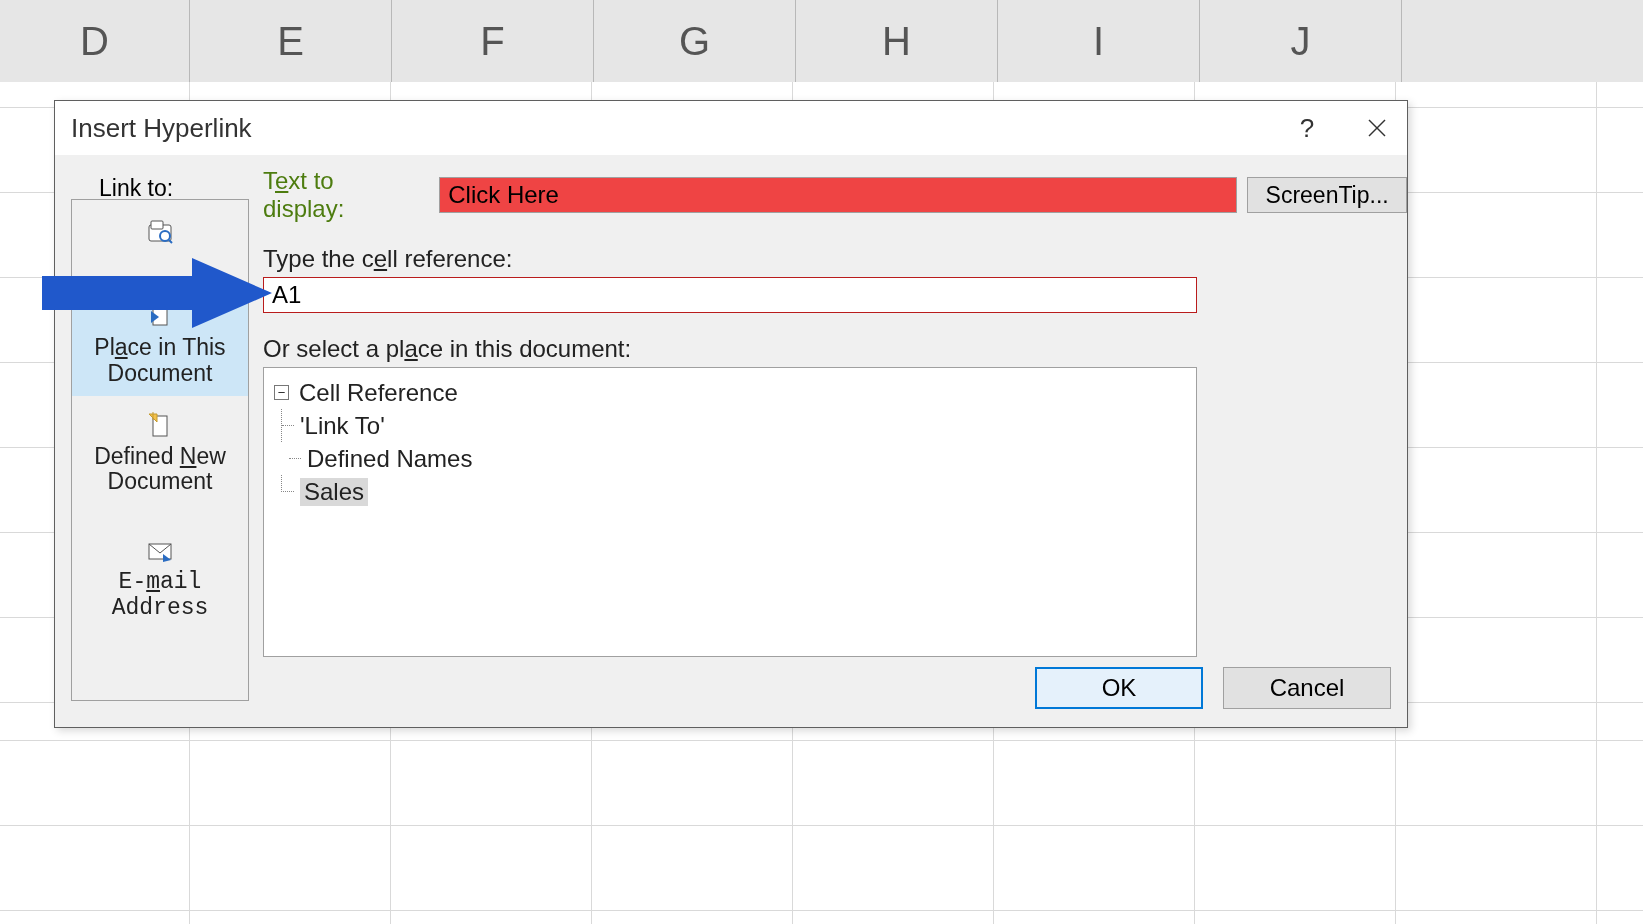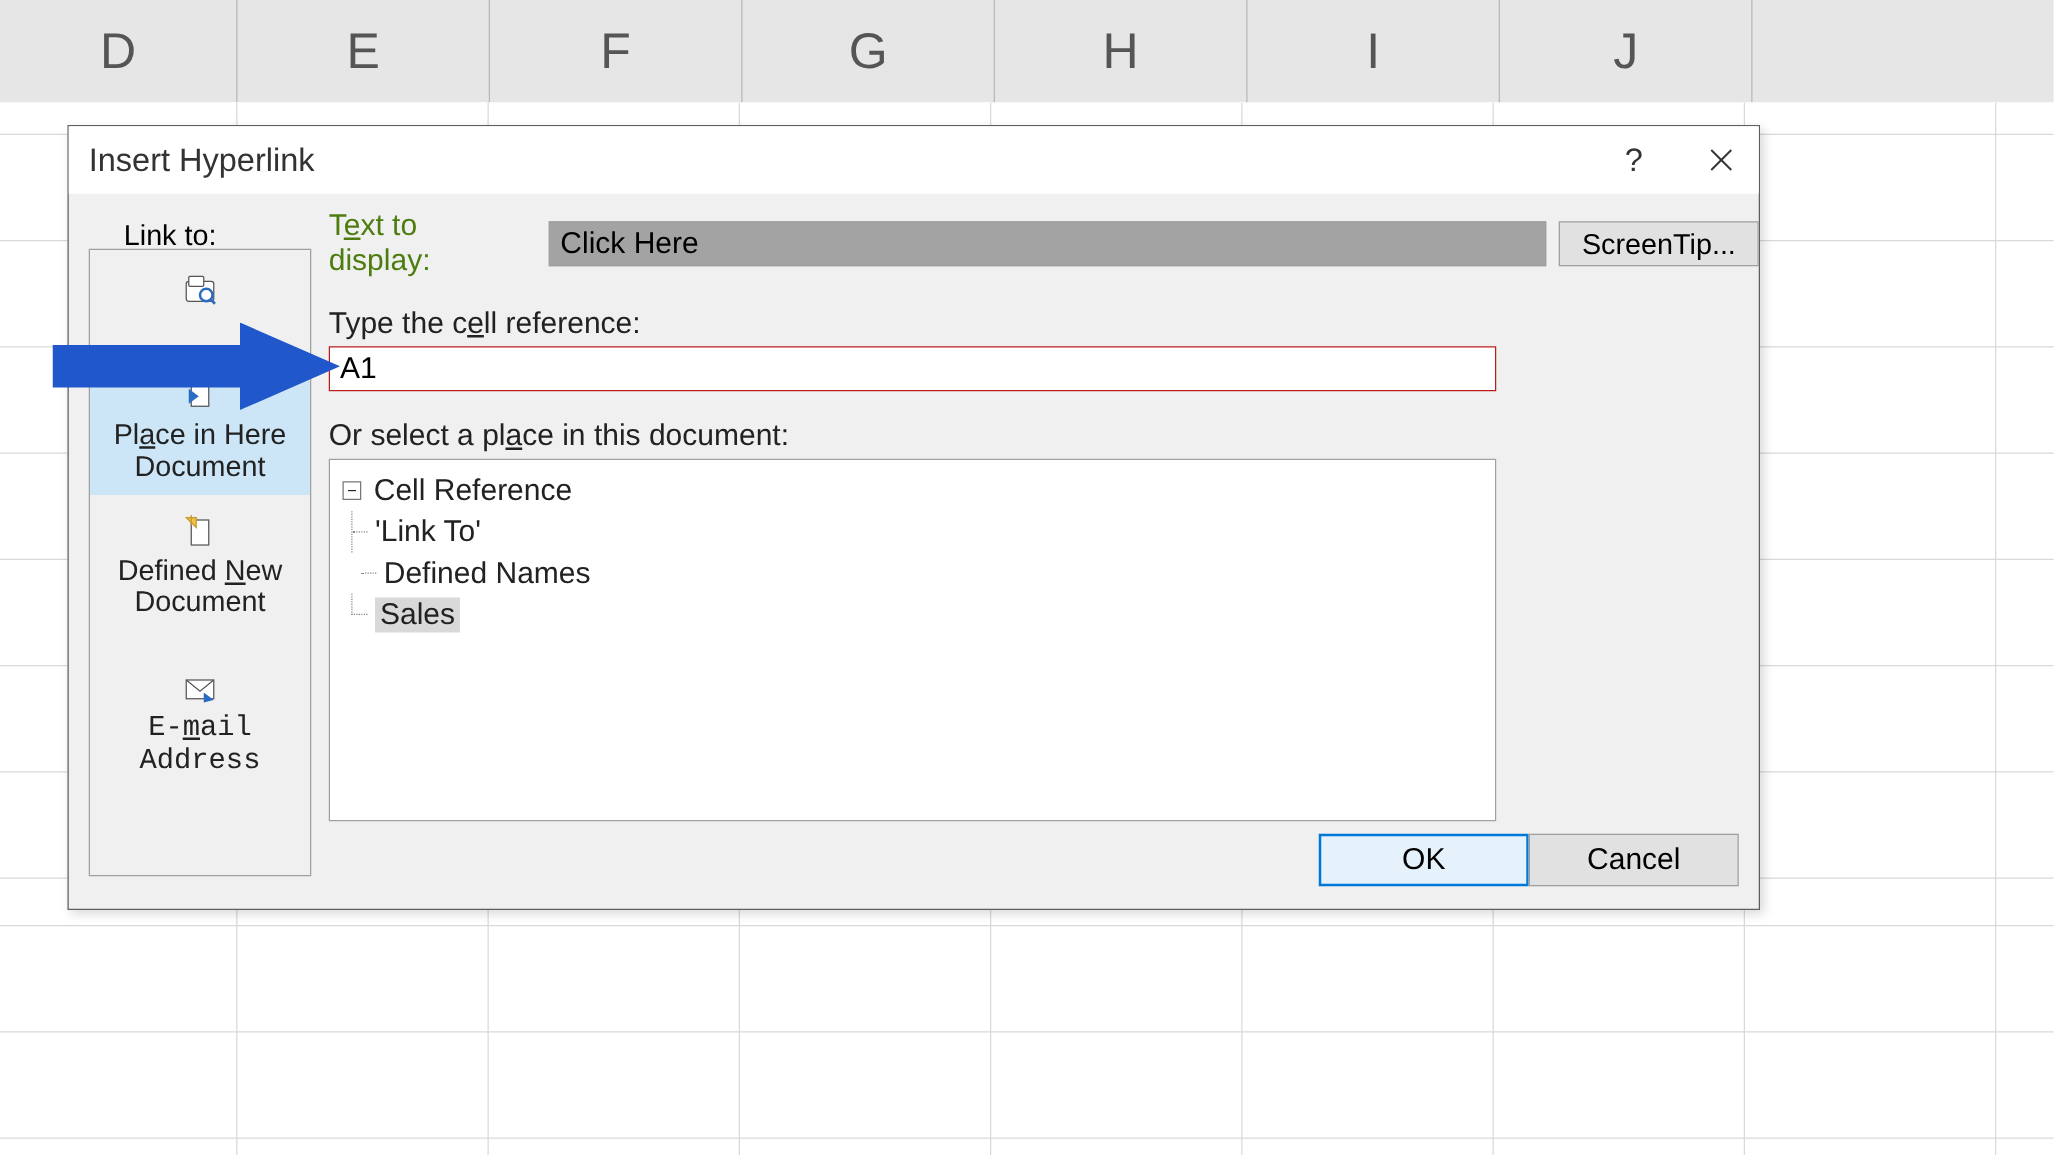--- a/index.html
+++ b/index.html
@@ -158,21 +158,21 @@
   .text-to-display .lbl {
     font-size: 24px;
     color: #4d7c0f;
   }
   .text-to-display input {
     flex: 1;
     font-size: 24px;
     padding: 3px 8px 4px 8px;
     height: 36px;
     border: 1px solid #a0a0a0;
-    background: #a3a3a3;
+    background: #ef4444;
     box-sizing: border-box;
     font-family: inherit;
     margin-left: 16px;
   }
 
   .screentip-btn {
     width: 168px;
     height: 36px;
     font-size: 23px;
     background: #e1e1e1;
@@ -241,20 +241,21 @@
     background: #d9d9d9;
     padding: 0 4px;
   }
 
   
   .btn-row {
     position: absolute;
     bottom: 18px;
     right: 16px;
     display: flex;
+    gap: 20px;
   }
   .btn {
     width: 168px;
     height: 42px;
     font-size: 24px;
     background: #e1e1e1;
     border: 1px solid #a0a0a0;
     cursor: default;
   }
   .btn.default {
@@ -335,21 +336,21 @@
           <line x1="22" y1="20" x2="25" y2="23" stroke="#2a6cc2" stroke-width="2"></line>
         </svg>
         <span style="visibility:hidden;">.</span>
       </div>
 
       <div class="sidebar-item selected">
         <svg class="sidebar-icon" viewBox="0 0 26 26">
           <rect x="6" y="2" width="14" height="20" fill="#fff" stroke="#555"></rect>
           <path d="M4 8 L12 14 L4 20 Z" fill="#2a6cc2"></path>
         </svg>
-        <span><span>Pl</span><span class="underline-letter">a</span><span>ce in Here</span></span><br>
+        <span><span>Pl</span><span class="underline-letter">a</span><span>ce in This</span></span><br>
         <span>Document</span>
       </div>
 
       <div class="sidebar-item">
         <svg class="sidebar-icon" viewBox="0 0 26 26">
           <rect x="6" y="4" width="14" height="20" fill="#fff" stroke="#555"></rect>
           <polygon points="2,2 10,2 10,10" fill="#f3c14b" stroke="#c59a2e"></polygon>
           <line x1="6" y1="0" x2="6" y2="8" stroke="#c59a2e"></line>
         </svg>
         <span><span>Defined </span><span class="underline-letter">N</span><span>ew</span></span><br>

